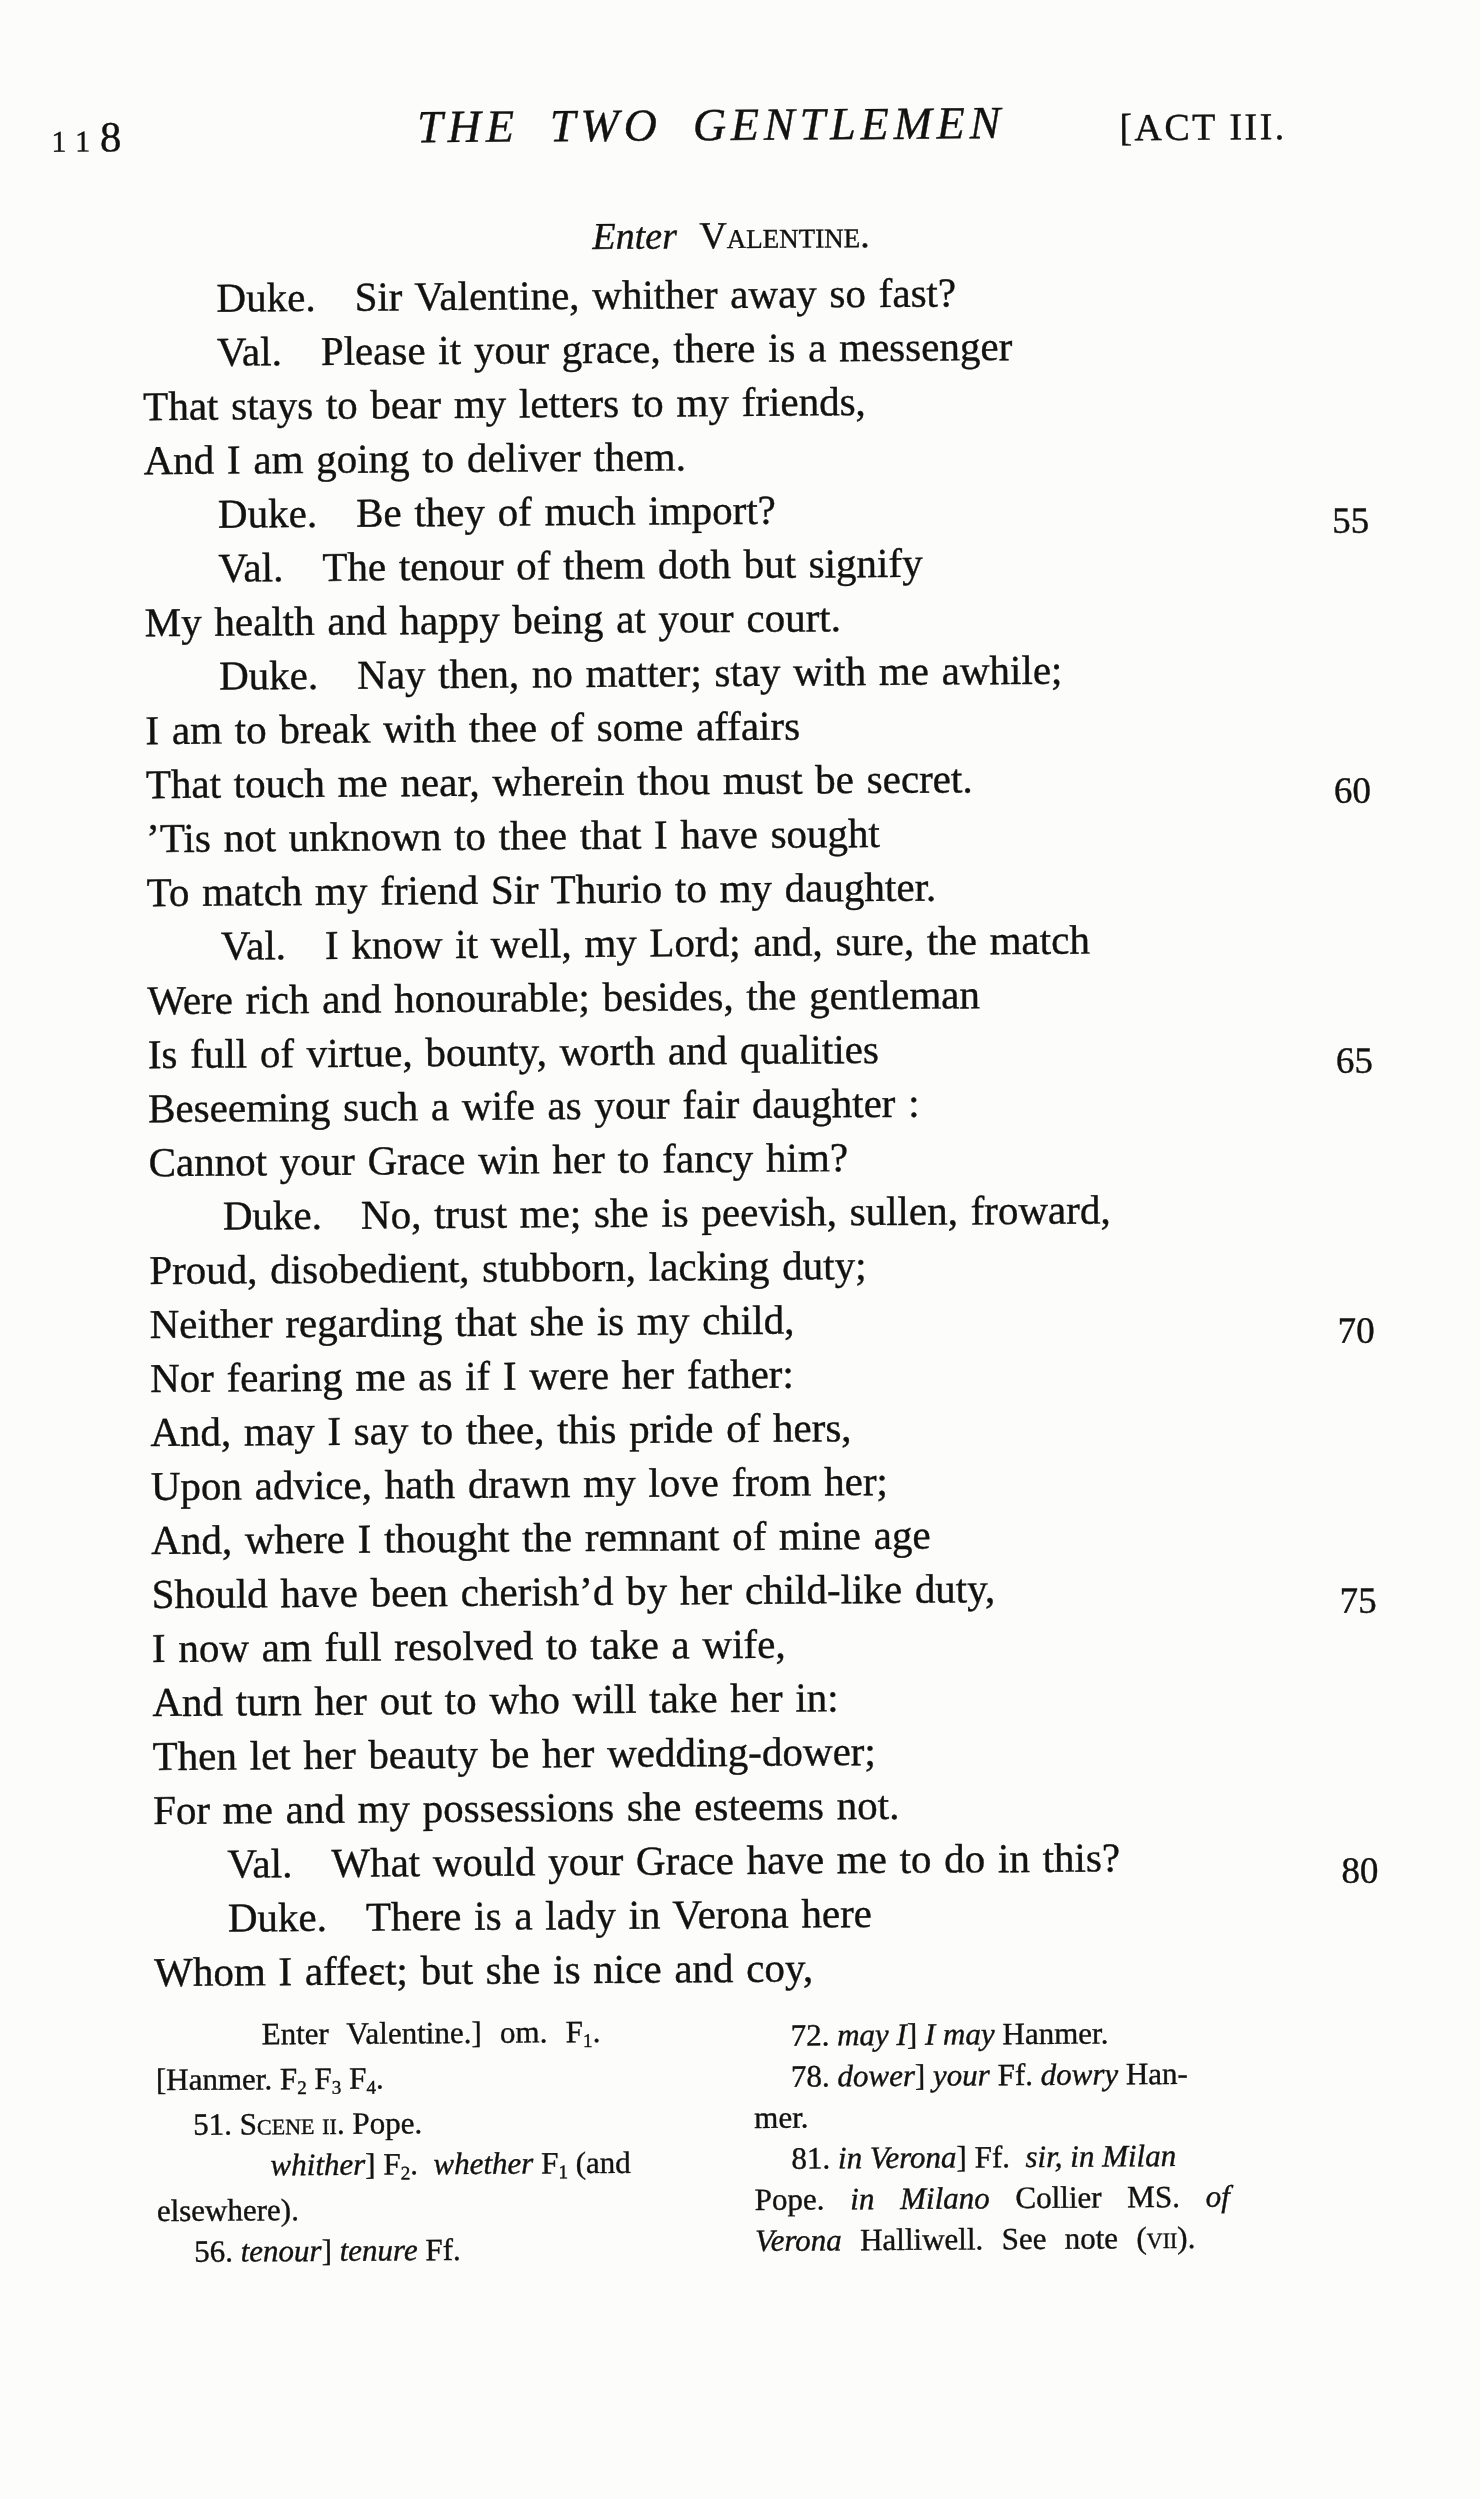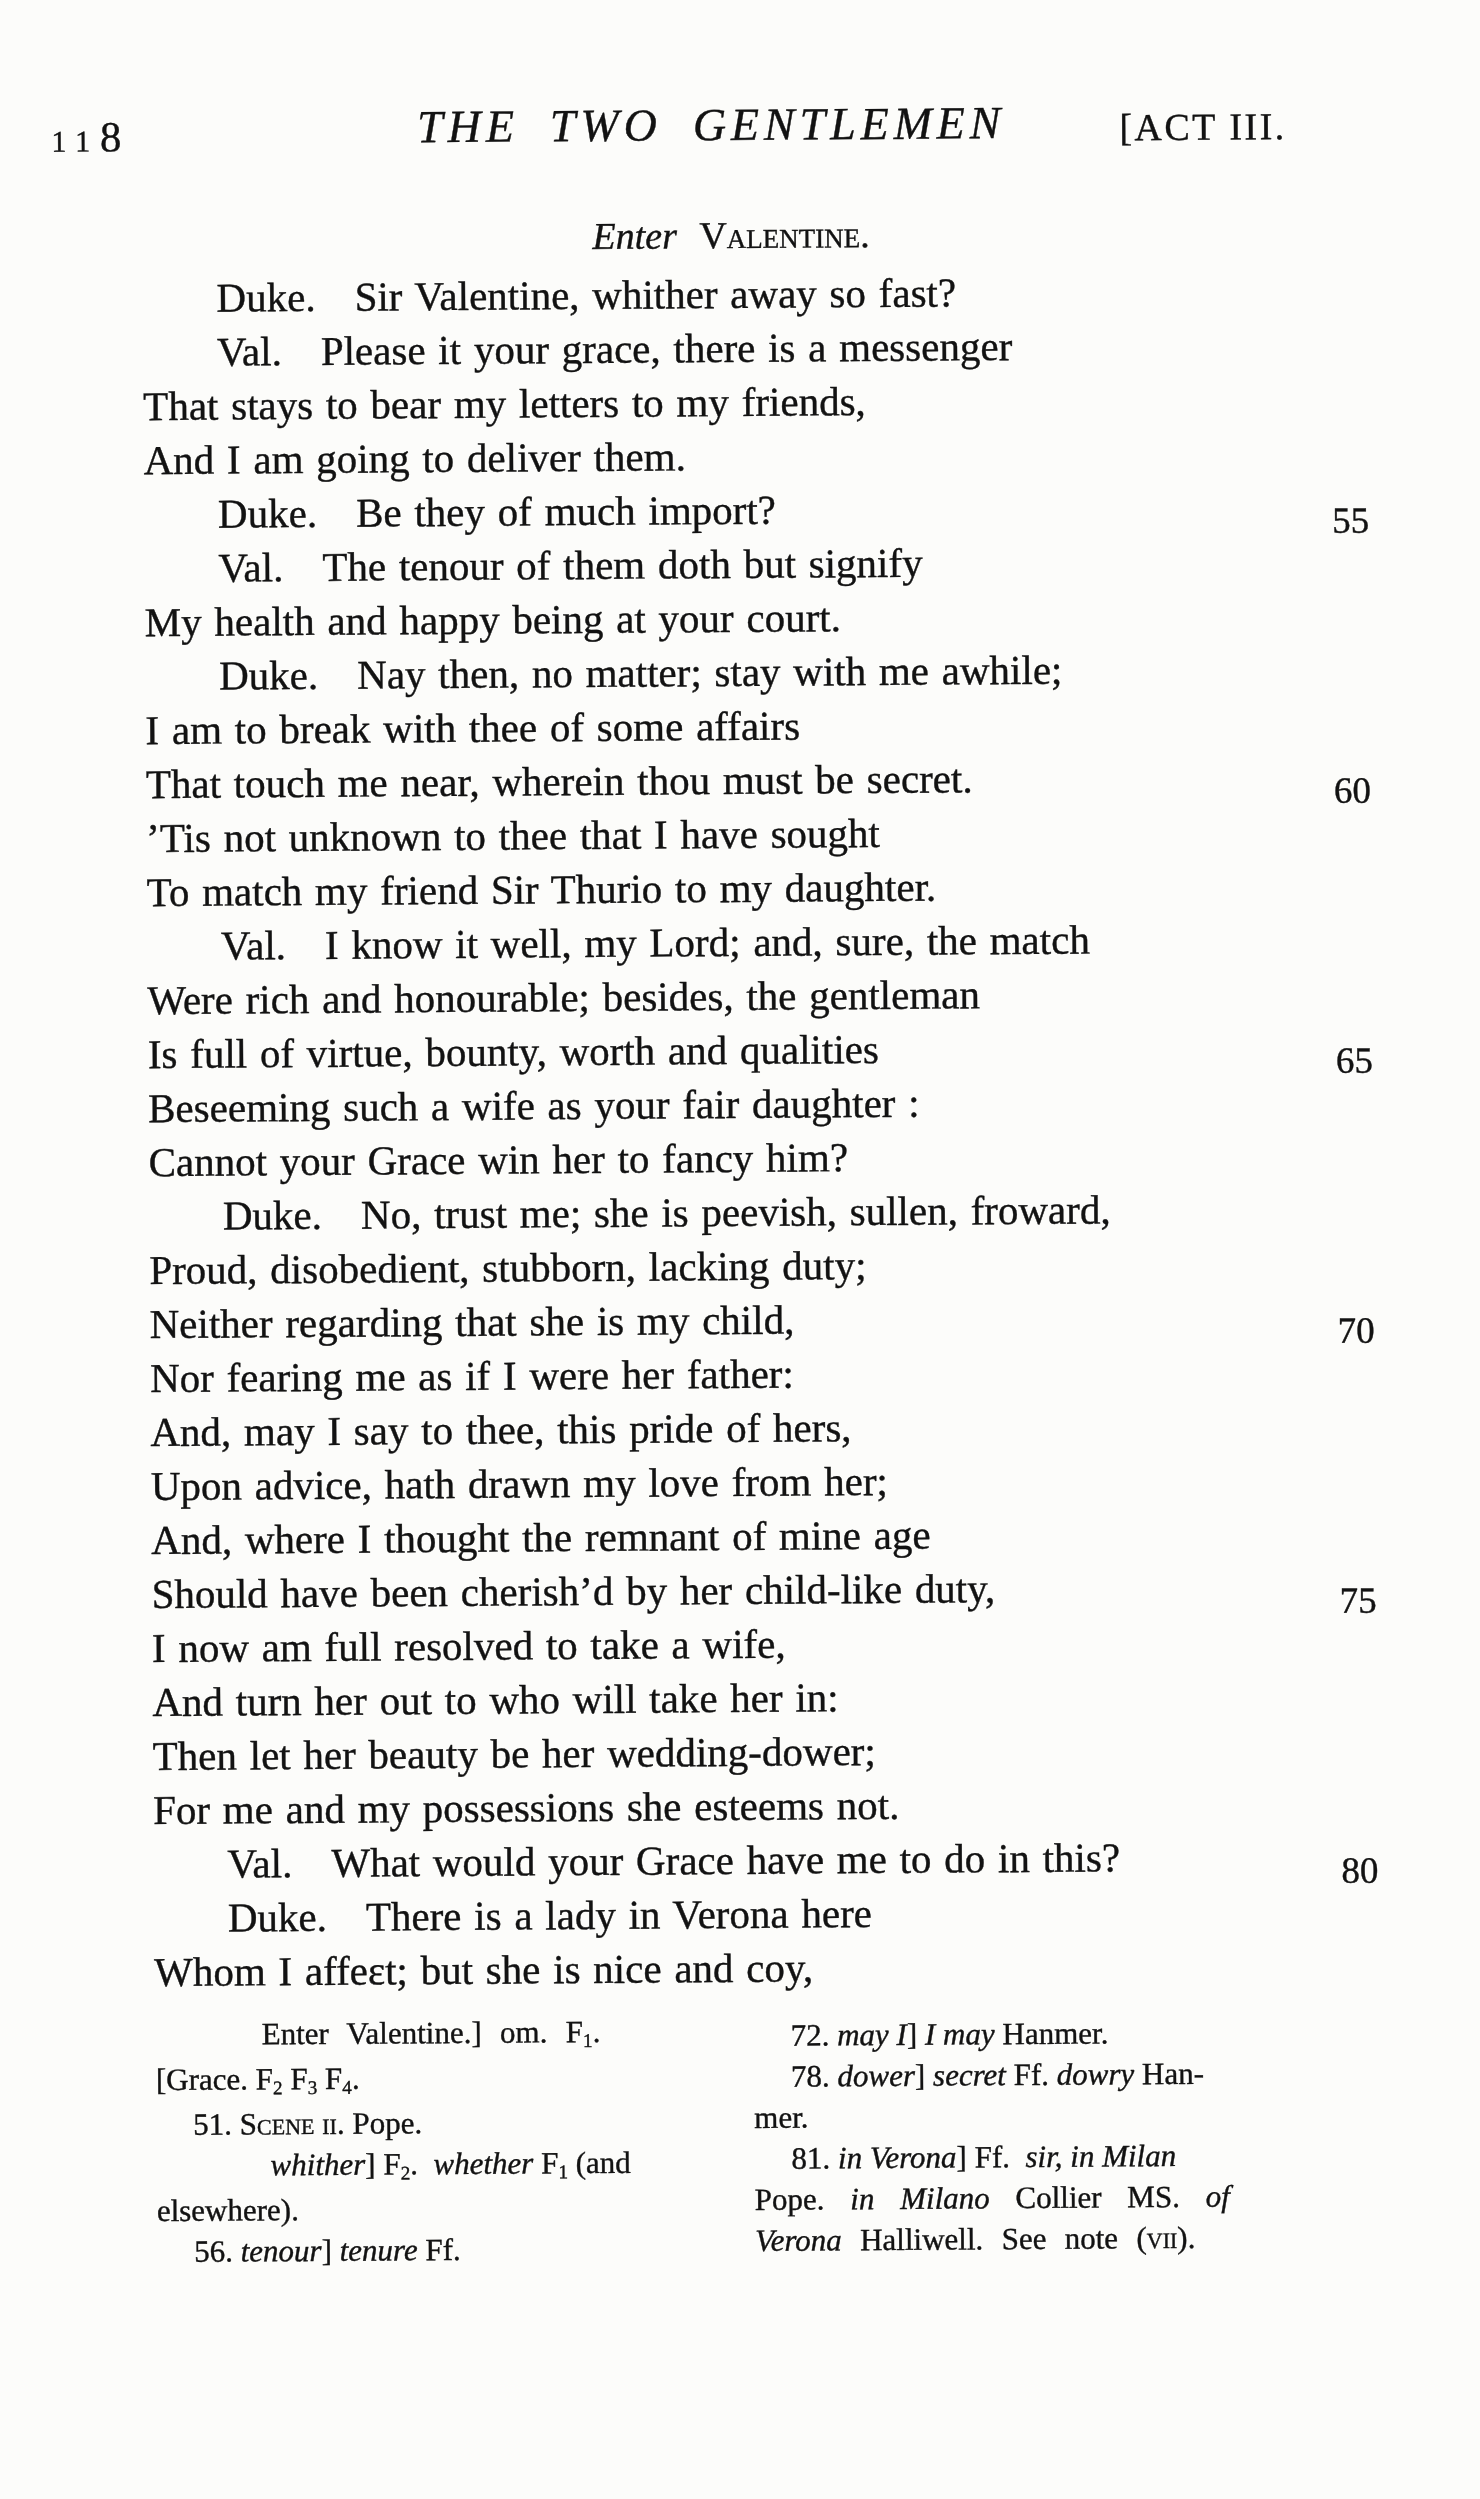--- a/index.html
+++ b/index.html
@@ -191,31 +191,31 @@
         </div>
         <div class="bodyline">
           <span class="linetext"><span>Whom I affeɛt; but she is nice and coy,</span></span>
           <span class="lineno"></span>
         </div>
       </div>
 
     <div class="fn fn-left">
 
     <div class="fnline fa ws1"><span>Enter Valentine.] om. F</span><span class="sub">1</span><span>.</span></div>
-        <div class="fnline"><span>[Grace. F</span><span class="sub">2</span><span> F</span><span class="sub">3</span><span> F</span><span class="sub">4</span><span>.</span></div>
+        <div class="fnline"><span>[Hanmer. F</span><span class="sub">2</span><span> F</span><span class="sub">3</span><span> F</span><span class="sub">4</span><span>.</span></div>
         <div class="fnline fb"><span>51. </span><span class="sc">Scene ii.</span><span> Pope.</span></div>
         <div class="fnline fc"><span class="i">whither</span><span>] F</span><span class="sub">2</span><span>.&nbsp; </span><span class="i">whether</span><span> F</span><span class="sub">1</span><span> (and</span></div>
         <div class="fnline"><span>elsewhere).</span></div>
         <div class="fnline fb"><span>56. </span><span class="i">tenour</span><span>] </span><span class="i">tenure</span><span> Ff.</span></div>
       </div>
 
     <div class="fn fn-right">
 
     <div class="fnline fb"><span>72. </span><span class="i">may I</span><span>] </span><span class="i">I may</span><span> Hanmer.</span></div>
-        <div class="fnline fb"><span>78. </span><span class="i">dower</span><span>] </span><span class="i">secret</span><span> Ff. </span><span class="i">dowry</span><span> Han-</span></div>
+        <div class="fnline fb"><span>78. </span><span class="i">dower</span><span>] </span><span class="i">your</span><span> Ff. </span><span class="i">dowry</span><span> Han-</span></div>
         <div class="fnline"><span>mer.</span></div>
         <div class="fnline fb"><span>81. </span><span class="i">in Verona</span><span>] Ff.&nbsp; </span><span class="i">sir, in Milan</span></div>
         <div class="fnline ws2"><span>Pope. </span><span class="i">in Milano</span><span> Collier MS. </span><span class="i">of</span></div>
         <div class="fnline ws1"><span class="i">Verona</span><span> Halliwell. See note (</span><span class="sc">vii</span><span>).</span></div>
       </div>
 
   </div>
 </div>
 
 

